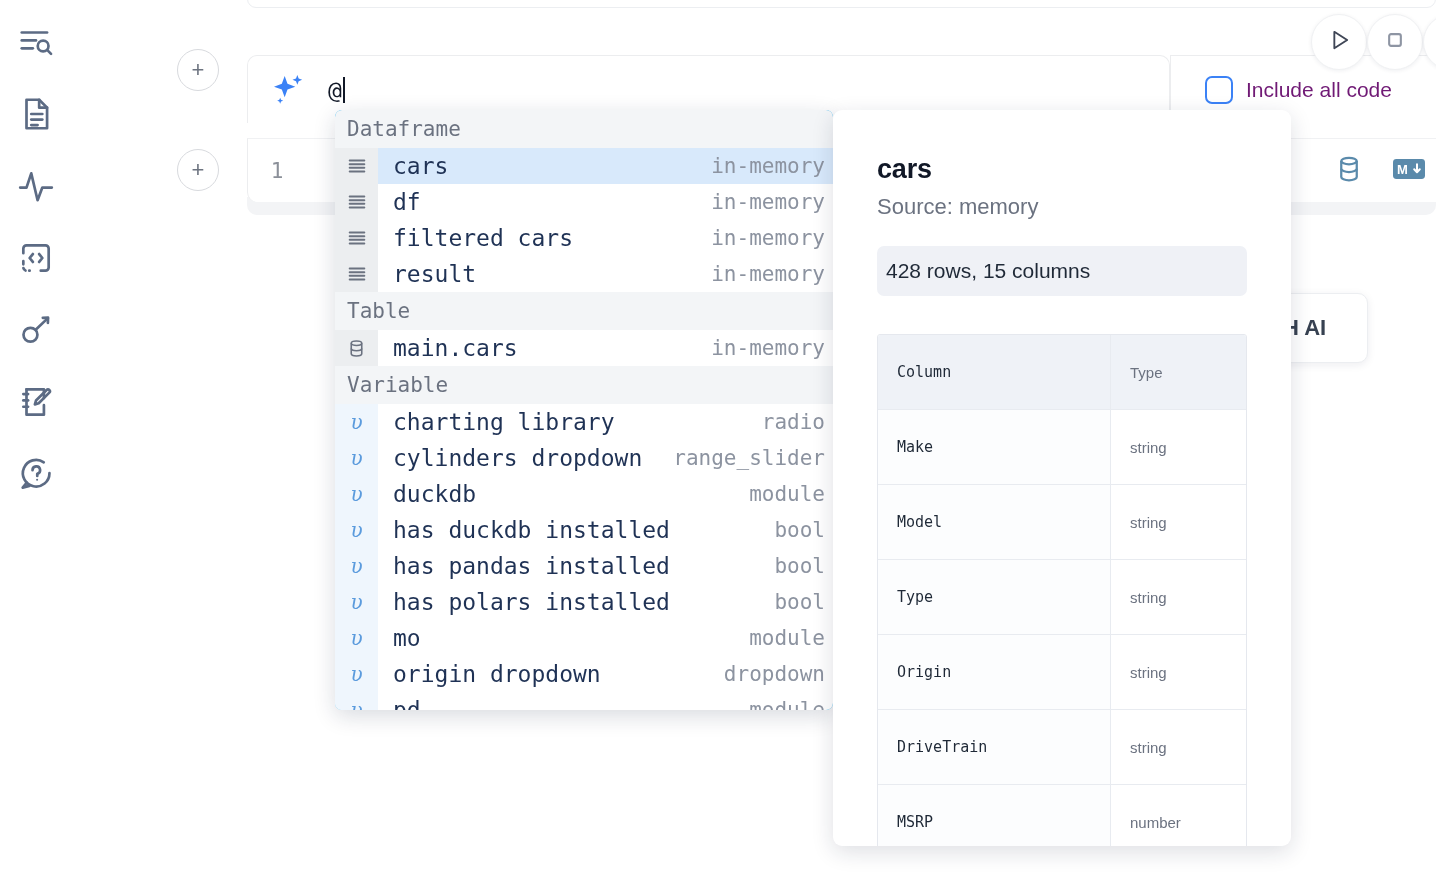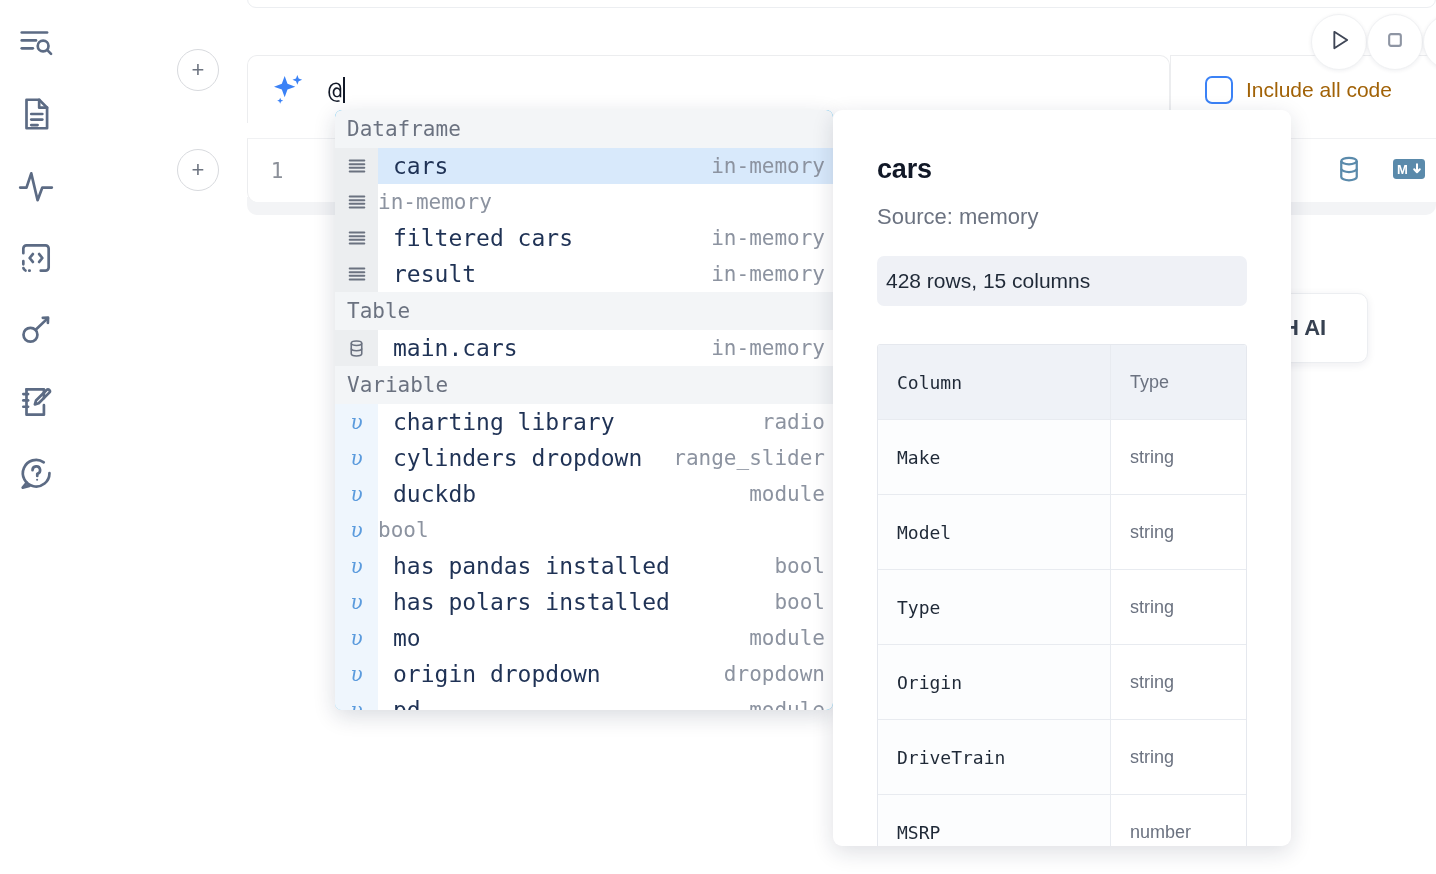--- a/index.html
+++ b/index.html
@@ -121,21 +121,21 @@
     width: 28px; height: 28px;
     border: 2px solid #3b82f6;
     border-radius: 7px;
     background: #ffffff;
     flex: 0 0 auto;
     cursor: pointer;
   }
   .chk-label {
     margin-left: 13px;
     font-size: 21px;
-    color: #a16207;
+    color: #701a75;
     white-space: nowrap;
   }
 
   
   .round-btn {
     position: absolute;
     width: 56px; height: 56px;
     border-radius: 50%;
     background: #ffffff;
     border: 1px solid #f0f1f3;
@@ -282,21 +282,21 @@
     overflow: hidden;
     padding: 44px 44px 0 44px;
   }
   .doc-title {
     font-size: 27px;
     font-weight: 700;
     color: #111827;
     letter-spacing: -0.2px;
   }
   .doc-source {
-    margin-top: 19px;
+    margin-top: 9px;
     font-size: 22px;
     color: #6b7280;
   }
   .doc-shape {
     margin-top: 26px;
     height: 50px;
     background: #eff1f6;
     border-radius: 7px;
     display: flex;
     align-items: center;
@@ -310,21 +310,21 @@
     border-radius: 3px;
     overflow: hidden;
   }
   .doc-tr { display: flex; border-bottom: 1px solid #e8ebf0; }
   .doc-tr:last-child { border-bottom: none; }
   .doc-th, .doc-td {
     padding: 0 0 0 19px;
     height: 74px;
     display: flex;
     align-items: center;
-    font-size: 18px;
+    font-size: 15px;
   }
   .doc-th {
     background: #eff2f7;
     color: #273043;
     font-family: "Liberation Sans", sans-serif;
   }
   .doc-td-col {
     width: 233px;
     flex: 0 0 233px;
     border-right: 1px solid #e8ebf0;
@@ -506,20 +506,21 @@
         </div>
         <div class="ac-row">
           <span class="ac-icon">
             <svg width="22" height="22" viewBox="0 0 24 24" fill="none" stroke="currentColor" stroke-width="2.1" stroke-linecap="round">
               <line x1="4" y1="6" x2="20" y2="6"></line>
               <line x1="4" y1="10" x2="20" y2="10"></line>
               <line x1="4" y1="14" x2="20" y2="14"></line>
               <line x1="4" y1="18" x2="20" y2="18"></line>
             </svg>
           </span>
+          <span class="ac-label">df</span>
           <span class="ac-meta">in-memory</span>
         </div>
         <div class="ac-row">
           <span class="ac-icon">
             <svg width="22" height="22" viewBox="0 0 24 24" fill="none" stroke="currentColor" stroke-width="2.1" stroke-linecap="round">
               <line x1="4" y1="6" x2="20" y2="6"></line>
               <line x1="4" y1="10" x2="20" y2="10"></line>
               <line x1="4" y1="14" x2="20" y2="14"></line>
               <line x1="4" y1="18" x2="20" y2="18"></line>
             </svg>
@@ -562,20 +563,21 @@
           <span class="ac-label">cylinders_dropdown</span>
           <span class="ac-meta">range_slider</span>
         </div>
         <div class="ac-row var">
           <span class="ac-icon">υ</span>
           <span class="ac-label">duckdb</span>
           <span class="ac-meta">module</span>
         </div>
         <div class="ac-row var">
           <span class="ac-icon">υ</span>
+          <span class="ac-label">has_duckdb_installed</span>
           <span class="ac-meta">bool</span>
         </div>
         <div class="ac-row var">
           <span class="ac-icon">υ</span>
           <span class="ac-label">has_pandas_installed</span>
           <span class="ac-meta">bool</span>
         </div>
         <div class="ac-row var">
           <span class="ac-icon">υ</span>
           <span class="ac-label">has_polars_installed</span>

